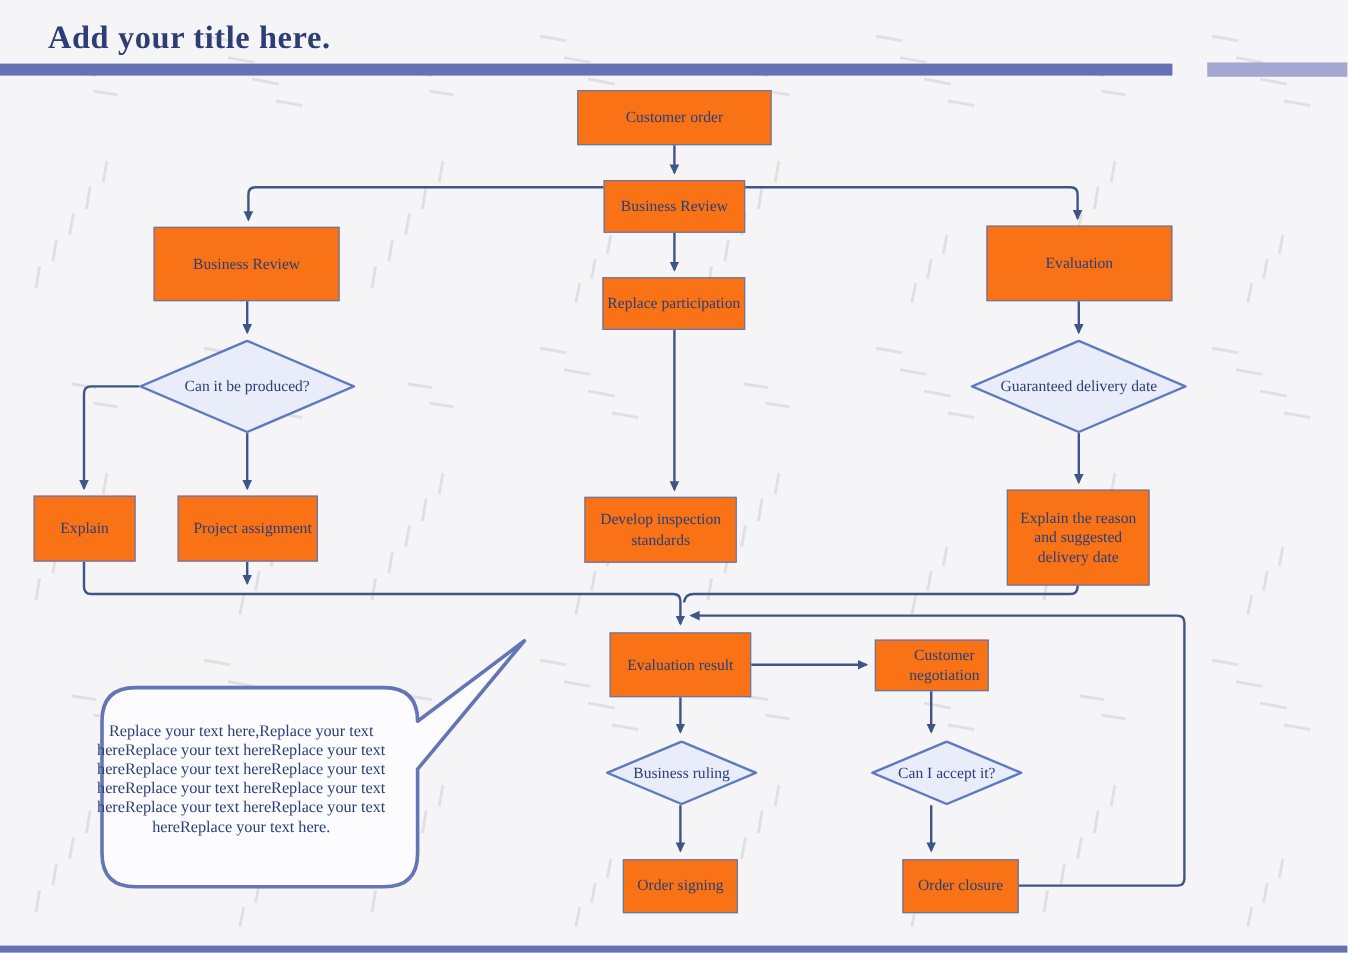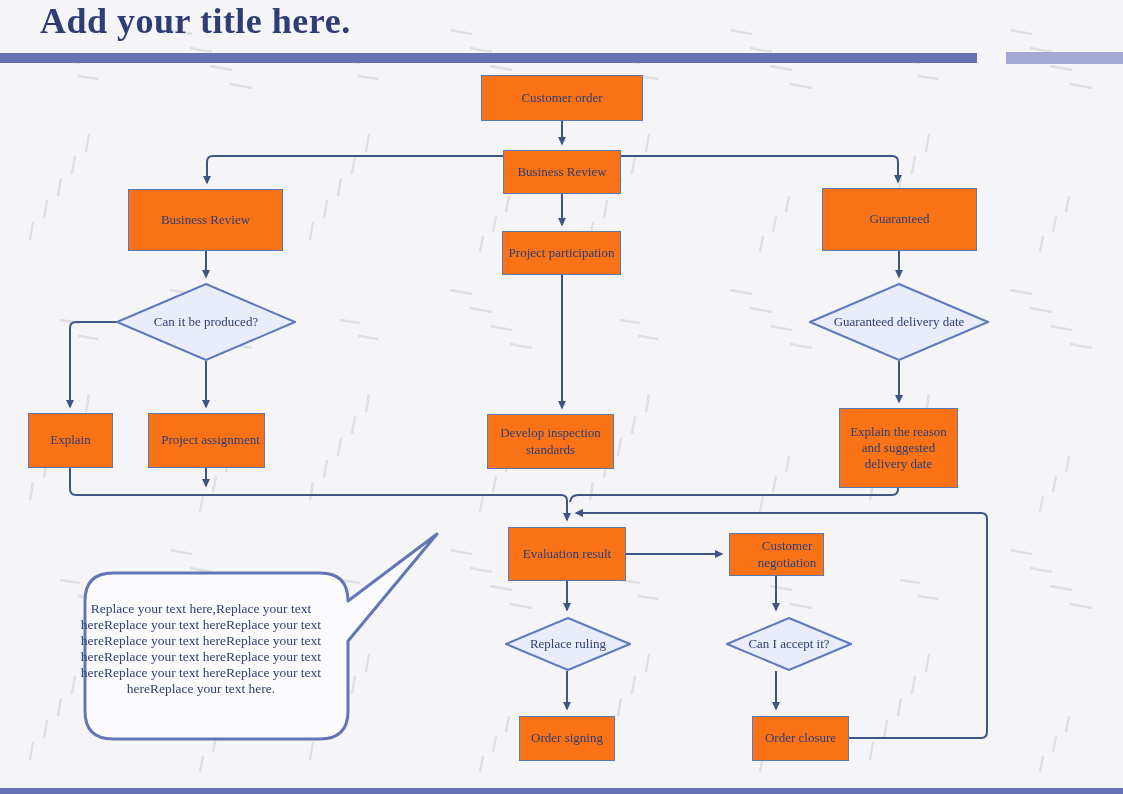--- a/index.html
+++ b/index.html
@@ -1,20 +1,20 @@
 <!DOCTYPE html>
 <html><head>
 <meta charset="utf-8">
 <style>
   html,body{margin:0;padding:0;}
   body{font-family:"Liberation Serif", serif;}
   .canvas{position:relative;width:1123px;height:794px;background:#f5f5f7;overflow:hidden;}
   .texture{position:absolute;left:0;top:0;z-index:0;}
   .connectors{position:absolute;left:0;top:0;z-index:1;}
-  .page-title{position:absolute;left:40px;top:0;z-index:3;font-size:36px;font-weight:bold;
+  .page-title{position:absolute;left:40px;top:16px;z-index:3;font-size:27px;font-weight:bold;
     color:#2e3e74;letter-spacing:.5px;}
   .bar-main{position:absolute;left:0;top:53px;width:977px;height:10px;background:#6571b3;z-index:3;}
   .bar-light{position:absolute;left:1006px;top:52px;width:117px;height:12px;background:#a5a8d3;z-index:3;}
   .bar-bottom{position:absolute;left:0;top:788px;width:1123px;height:6px;background:#6571b3;z-index:3;}
   .node{position:absolute;z-index:2;box-sizing:border-box;background:#f97316;border:1.5px solid #5d78b6;
     color:#2c3e76;font-size:13px;display:flex;align-items:center;justify-content:center;
     text-align:center;padding:2px 3px;line-height:1.25;}
   .diamond{position:absolute;z-index:2;}
   .diamond svg{position:absolute;left:0;top:0;}
   .diamond .dlabel{position:absolute;inset:0;display:flex;align-items:center;justify-content:center;
@@ -76,27 +76,27 @@
     </g>
   </svg>
 
   <div class="node" style="left:481px;top:75px;width:162px;height:46px;">
       <span>Customer order</span>
     </div>
   <div class="node" style="left:503px;top:150px;width:118px;height:44px;">
       <span>Business Review</span>
     </div>
   <div class="node" style="left:502px;top:231px;width:119px;height:44px;">
-      <span>Project participation</span>
+      <span>Replace participation</span>
     </div>
   <div class="node" style="left:128px;top:189px;width:155px;height:62px;">
       <span>Business Review</span>
     </div>
   <div class="node" style="left:822px;top:188px;width:155px;height:63px;">
-      <span>Guaranteed</span>
+      <span>Evaluation</span>
     </div>
   <div class="node" style="left:28px;top:413px;width:85px;height:55px;">
       <span>Explain</span>
     </div>
   <div class="node" style="left:148px;top:413px;width:117px;height:55px;padding-left:11px;">
       <span>Project assignment</span>
     </div>
   <div class="node" style="left:487px;top:414px;width:127px;height:55px;">
       <span>Develop inspection standards</span>
     </div>
@@ -125,21 +125,21 @@
   <div class="diamond" style="left:809px;top:283px;width:180px;height:78px;">
     <svg width="180" height="78">
         <polygon points="90,1 179,39 90,77 1,39" fill="#e9edf9" stroke="#5d7ac0" stroke-width="2"></polygon>
       </svg>
     <span class="dlabel">Guaranteed delivery date</span>
   </div>
   <div class="diamond" style="left:505px;top:617px;width:126px;height:54px;">
     <svg width="126" height="54">
         <polygon points="63,1 125,27 63,53 1,27" fill="#e9edf9" stroke="#5d7ac0" stroke-width="2"></polygon>
       </svg>
-    <span class="dlabel">Replace ruling</span>
+    <span class="dlabel">Business ruling</span>
   </div>
   <div class="diamond" style="left:726px;top:617px;width:126px;height:54px;">
     <svg width="126" height="54">
         <polygon points="63,1 125,27 63,53 1,27" fill="#e9edf9" stroke="#5d7ac0" stroke-width="2"></polygon>
       </svg>
     <span class="dlabel">Can I accept it?</span>
   </div>
 
   <svg class="callout-wrap" width="1123" height="794">
     <path d="M437 534 L348 641 L348 711 Q348 739 320 739 L113 739 Q85 739 85 711 L85 601 Q85 573 113 573 L320 573 Q348 573 348 601 Z" fill="#fcfcfe" stroke="#6375b2" stroke-width="3" stroke-linejoin="round"></path>

